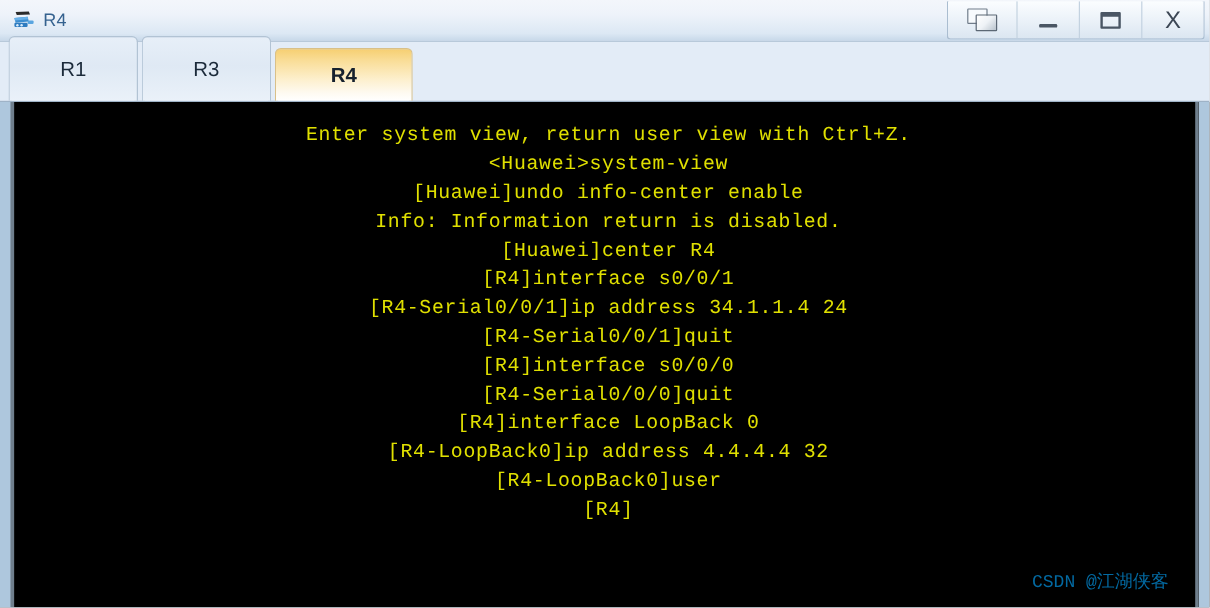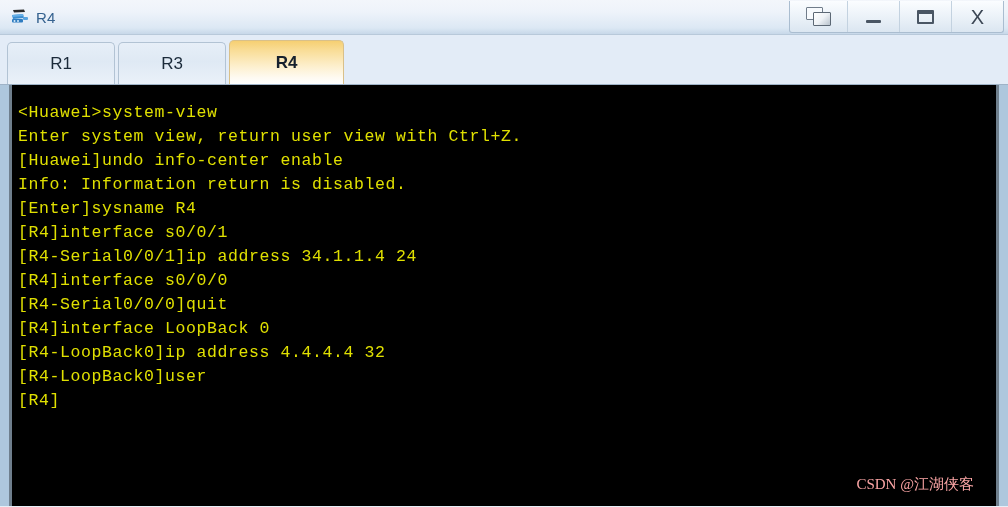--- a/index.html
+++ b/index.html
@@ -14,20 +14,21 @@
     overflow: hidden;
   }
 
   .window {
     position: relative;
     width: 1008px;
     height: 507px;
     box-sizing: border-box;
     background: #e8eff8;
     overflow: hidden;
+    text-align: center;
   }
 
   
   .titlebar {
     position: relative;
     height: 35px;
     box-sizing: border-box;
     background: linear-gradient(to bottom, #f3f6fb 0%, #eef3fa 35%, #dce8f4 82%, #c7d8e9 100%);
     border-bottom: 1px solid #b8c9da;
     display: flex;
@@ -123,21 +124,21 @@
     background: #e3ecf7;
     border-bottom: 1px solid #9fb3c7;
     display: flex;
     align-items: flex-end;
     padding-left: 7px;
     box-sizing: border-box;
     position: relative;
   }
   .tab {
     width: 108px;
-    height: 42px;
+    height: 54px;
     margin-right: 3px;
     box-sizing: border-box;
     border: 1px solid #b2c3d4;
     border-bottom: none;
     border-radius: 5px 5px 0 0;
     display: flex;
     align-items: center;
     justify-content: center;
     font-size: 17px;
     color: #1b2a3a;
@@ -196,22 +197,22 @@
     line-height: 24px;
     color: #e0e000;
     white-space: pre;
     letter-spacing: 0.6px;
   }
   .watermark {
     position: absolute;
     right: 22px;
     bottom: 12px;
     font-size: 15px;
-    color: #fca5a5;
-    font-family: Liberation Serif, serif;
+    color: #0369a1;
+    font-family: Liberation Mono, monospace;
     white-space: nowrap;
   }
 </style>
 </head>
 <body>
 
 <div class="window">
 
   <div class="titlebar">
     <span class="title-icon">
@@ -253,27 +254,28 @@
     <div class="tab">
         <span>R3</span>
       </div>
     <div class="tab active">
         <span>R4</span>
       </div>
   </div>
 
   <div class="terminal-wrap">
     <div class="terminal">
+      <div class="term-line">Enter system view, return user view with Ctrl+Z.</div>
       <div class="term-line">&lt;Huawei&gt;system-view</div>
-      <div class="term-line">Enter system view, return user view with Ctrl+Z.</div>
       <div class="term-line">[Huawei]undo info-center enable</div>
       <div class="term-line">Info: Information return is disabled.</div>
-      <div class="term-line">[Enter]sysname R4</div>
+      <div class="term-line">[Huawei]center R4</div>
       <div class="term-line">[R4]interface s0/0/1</div>
       <div class="term-line">[R4-Serial0/0/1]ip address 34.1.1.4 24</div>
+      <div class="term-line">[R4-Serial0/0/1]quit</div>
       <div class="term-line">[R4]interface s0/0/0</div>
       <div class="term-line">[R4-Serial0/0/0]quit</div>
       <div class="term-line">[R4]interface LoopBack 0</div>
       <div class="term-line">[R4-LoopBack0]ip address 4.4.4.4 32</div>
       <div class="term-line">[R4-LoopBack0]user</div>
       <div class="term-line">[R4]</div>
       <div class="watermark">CSDN @江湖侠客</div>
     </div>
   </div>
 

